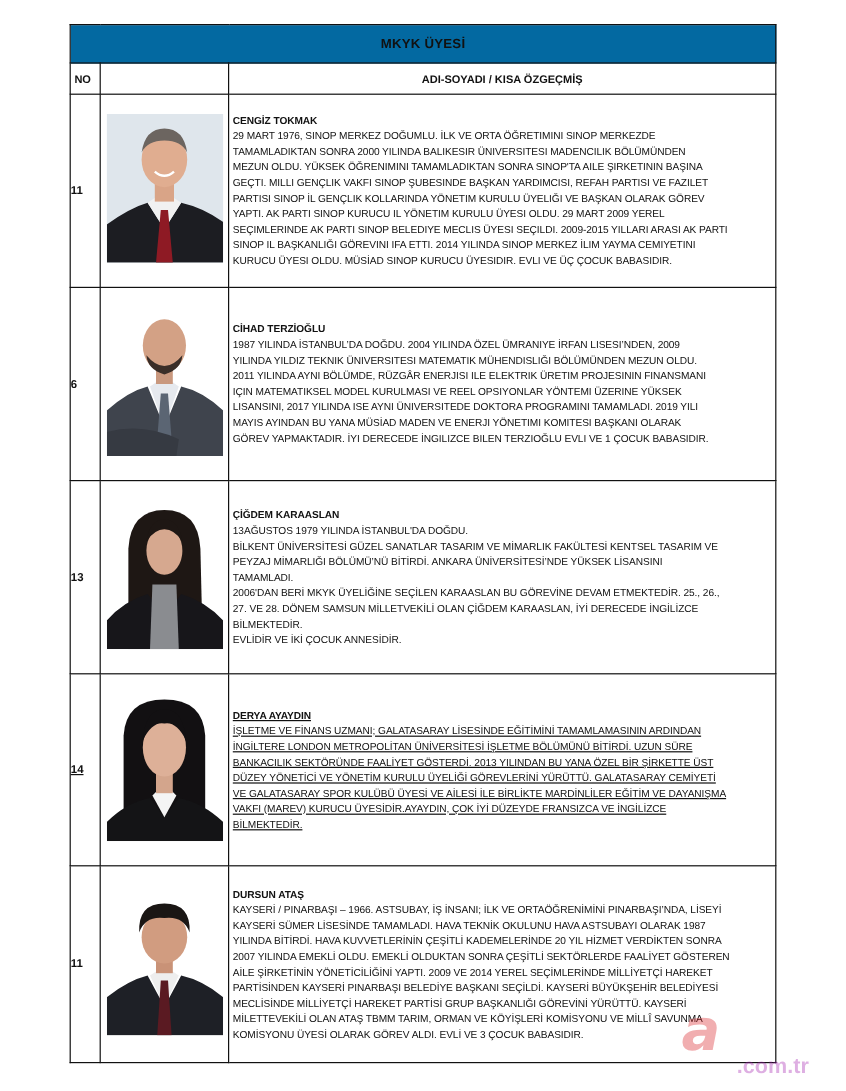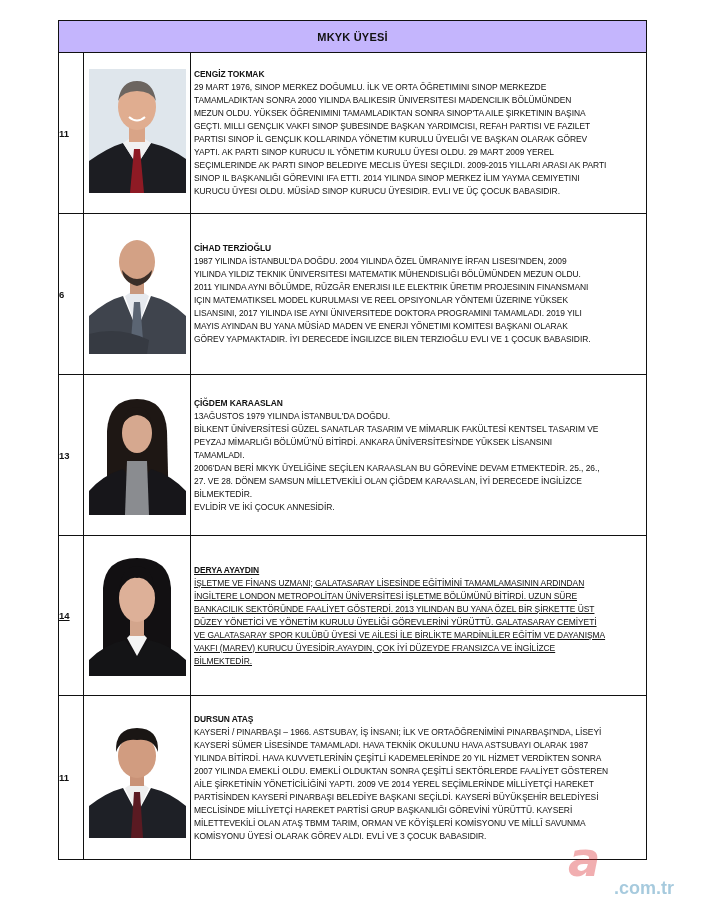--- a/index.html
+++ b/index.html
@@ -1,52 +1,57 @@
 <!DOCTYPE html>
 <html><head>
 <meta charset="utf-8">
 <style>
   html, body { margin: 0; padding: 0; background: #ffffff; }
   body { width: 705px; height: 909px; position: relative; overflow: hidden;
          font-family: "Liberation Sans", sans-serif; color: #111; }
   .tbl { position: absolute; left: 58px; top: 20px; width: 588px; border-collapse: collapse; table-layout: fixed; }
   .tbl td { border: 1.3px solid #111; padding: 0; vertical-align: middle; }
-  .title-cell { background: #c4b5fd; height: 31px; text-align: center; font-weight: bold; font-size: 11px; letter-spacing: 0.2px; }
+  .title-cell { background: #0369a1; height: 31px; text-align: center; font-weight: bold; font-size: 11px; letter-spacing: 0.2px; }
   .colhead td { height: 25px; font-weight: bold; font-size: 9.2px; }
   .colhead .no { padding-left: 3px; }
   .colhead .bio-head { text-align: center; }
   .no-cell { text-align: left; font-weight: bold; font-size: 9.5px; }
   .photo-cell { text-align: center; }
   .bio-cell { padding: 3px 4px 3px 3px !important; font-size: 8.45px; line-height: 13px; letter-spacing: -0.05px; }
   .bio-name { font-weight: bold; display: block; }
   .bio-line { display: block; }
   .photo { display: inline-block; width: 97px; height: 124px; position: relative; overflow: hidden; background: #f4f4f4; }
   .photo svg { position: absolute; left: 0; top: 0; }
   .r11 td { height: 154px; }
   .r12 td { height: 154px; }
   .r13 td { height: 154px; }
   .r14 td { height: 153px; text-decoration: underline; }
   .r15 td { height: 157px; }
   .watermark { position: absolute; left: 560px; top: 835px; width: 145px; height: 70px; opacity: 0.35; }
   .wm-a { position: absolute; left: 8px; top: 0px; font-family: "DejaVu Sans", sans-serif; font-weight: bold; font-style: italic; font-size: 48px; color: #d9191f; line-height: 48px; }
   .wm-hbr { position: absolute; left: 2px; top: 44px; background: #d9191f; color: #fff; font-weight: bold; font-size: 15px; padding: 0 3px; line-height: 18px; margin-top: 38px; }
-  .wm-com { position: absolute; left: 54px; top: 43px; color: #0369a1; font-weight: bold; font-size: 18px; line-height: 20px; }
+  .wm-com { position: absolute; left: 54px; top: 43px; color: #a21caf; font-weight: bold; font-size: 18px; line-height: 20px; }
 </style>
 </head>
 <body>
 
 <table class="tbl">
   <colgroup>
       <col style="width:25px">
       <col style="width:107px">
       <col style="width:456px">
     </colgroup>
   <tbody>
       <tr>
     <td colspan="3" class="title-cell">MKYK  ÜYESİ</td>
+  </tr>
+  <tr class="colhead">
+    <td class="no">NO</td>
+    <td></td>
+    <td class="bio-head">ADI-SOYADI / KISA ÖZGEÇMİŞ</td>
   </tr>
 
   <tr class="r11">
     <td class="no-cell">11</td>
     <td class="photo-cell">
       <div class="photo" style="background:#e9eef2;">
         <svg width="97" height="124" viewBox="0 0 97 124">
           <rect width="97" height="124" fill="#dfe6ec"></rect>
           <path d="M0 124 L0 92 Q20 78 34 74 L48 96 L62 74 Q80 78 97 90 L97 124 Z" fill="#1c1d22"></path>
           <path d="M34 74 L48 96 L62 74 L56 70 L40 70 Z" fill="#f1f1f1"></path>

